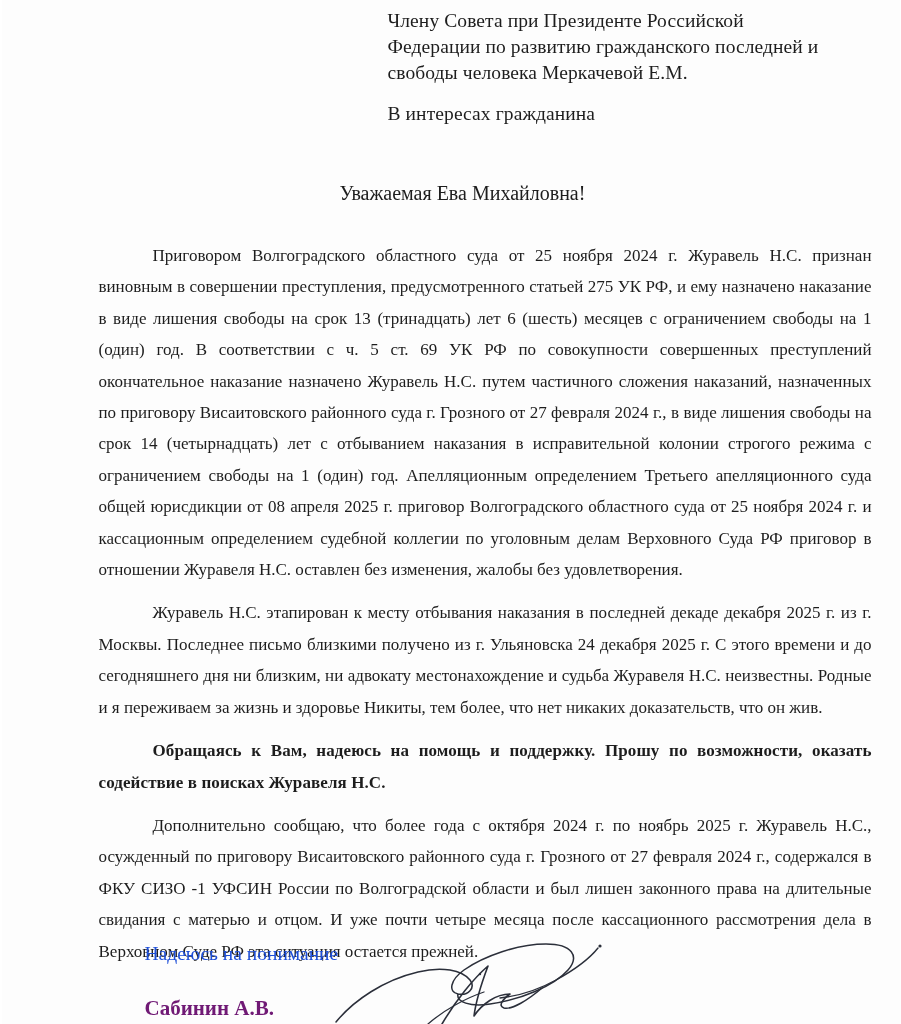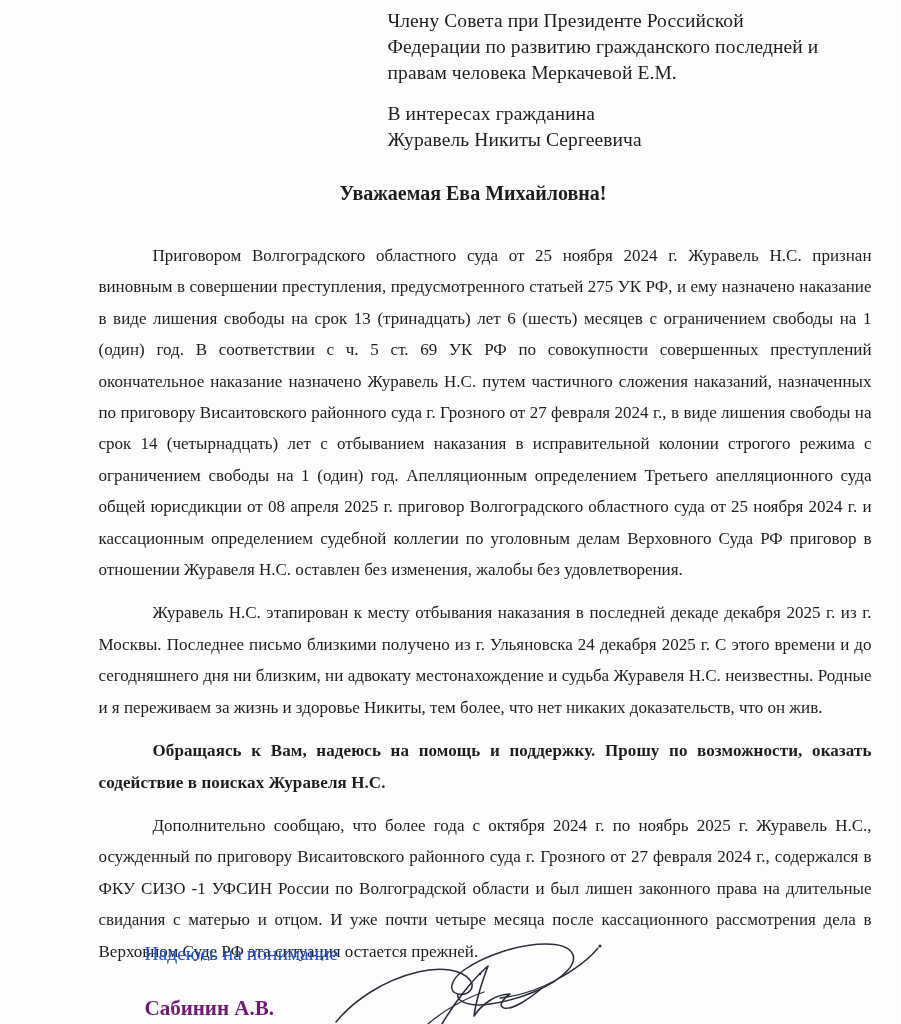--- a/index.html
+++ b/index.html
@@ -45,21 +45,20 @@
   }
   
   .salutation {
     position: absolute;
     left: 338px;
     top: 180px;
     font-size: 20px;
     line-height: 27px;
     color: #1d1d1d;
     white-space: nowrap;
-    font-weight: bold;
   }
   
   .body-area {
     position: absolute;
     left: 85px;
     top: 228px;
     width: 797px;
   }
   p.para {
     margin: 12px;
@@ -120,26 +119,25 @@
   }
 </style>
 </head>
 <body>
 
 <div class="page">
 
   <div class="addressee-block">
     <div class="addressee-line">Члену Совета при Президенте Российской</div>
     <div class="addressee-line">Федерации по развитию гражданского последней и</div>
-    <div class="addressee-line">правам человека Меркачевой Е.М.</div>
+    <div class="addressee-line">свободы человека Меркачевой Е.М.</div>
   </div>
 
   <div class="interests-block">
     <div class="interests-line">В интересах гражданина</div>
-    <div class="interests-line">Журавель Никиты Сергеевича</div>
   </div>
 
   <div class="salutation">Уважаемая Ева Михайловна!</div>
 
   <div class="body-area">
     <p class="para last-line-natural">Приговором Волгоградского областного суда от 25 ноября 2024 г.  Журавель Н.С. признан виновным в совершении преступления, предусмотренного статьей 275 УК РФ, и ему назначено наказание в виде лишения свободы на срок 13 (тринадцать) лет 6 (шесть) месяцев с ограничением свободы на 1 (один) год. В соответствии с ч. 5 ст. 69 УК РФ по совокупности совершенных преступлений окончательное наказание назначено Журавель Н.С. путем частичного сложения наказаний, назначенных по приговору Висаитовского районного суда г. Грозного от 27 февраля 2024 г., в виде лишения свободы на срок 14 (четырнадцать) лет с отбыванием наказания в исправительной колонии строгого режима с ограничением свободы на 1 (один) год. Апелляционным определением Третьего апелляционного суда общей юрисдикции от 08 апреля 2025 г. приговор Волгоградского областного суда от 25 ноября 2024 г. и кассационным определением судебной коллегии по уголовным делам Верховного Суда РФ приговор в отношении Журавеля Н.С. оставлен без изменения, жалобы без удовлетворения.</p>
     <p class="para last-line-natural">Журавель Н.С. этапирован к месту отбывания наказания в последней декаде декабря 2025 г. из г. Москвы. Последнее письмо близкими получено из г. Ульяновска 24 декабря 2025 г. С этого времени и до сегодняшнего дня ни близким, ни адвокату местонахождение и судьба Журавеля Н.С. неизвестны. Родные и я переживаем за жизнь и здоровье Никиты, тем более, что нет никаких доказательств, что он жив.</p>
     <p class="para bold last-line-natural">Обращаясь к Вам, надеюсь на помощь и поддержку. Прошу по возможности, оказать содействие в поисках Журавеля Н.С.</p>
     <p class="para last-line-natural">Дополнительно сообщаю, что более года с октября 2024 г. по ноябрь 2025 г. Журавель Н.С., осужденный по приговору Висаитовского районного суда г. Грозного от 27 февраля 2024 г., содержался в ФКУ СИЗО -1 УФСИН России по Волгоградской области и был лишен законного права на длительные свидания с матерью и отцом. И уже почти четыре месяца после кассационного рассмотрения дела в Верховном Суде РФ эта ситуация остается прежней.</p>
   </div>

